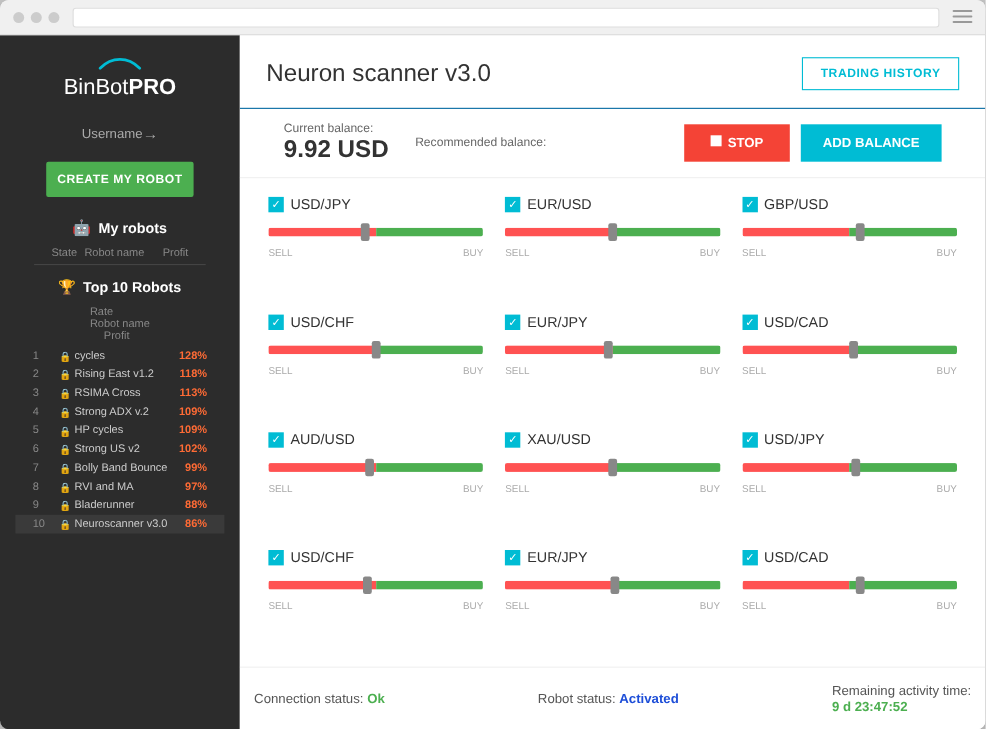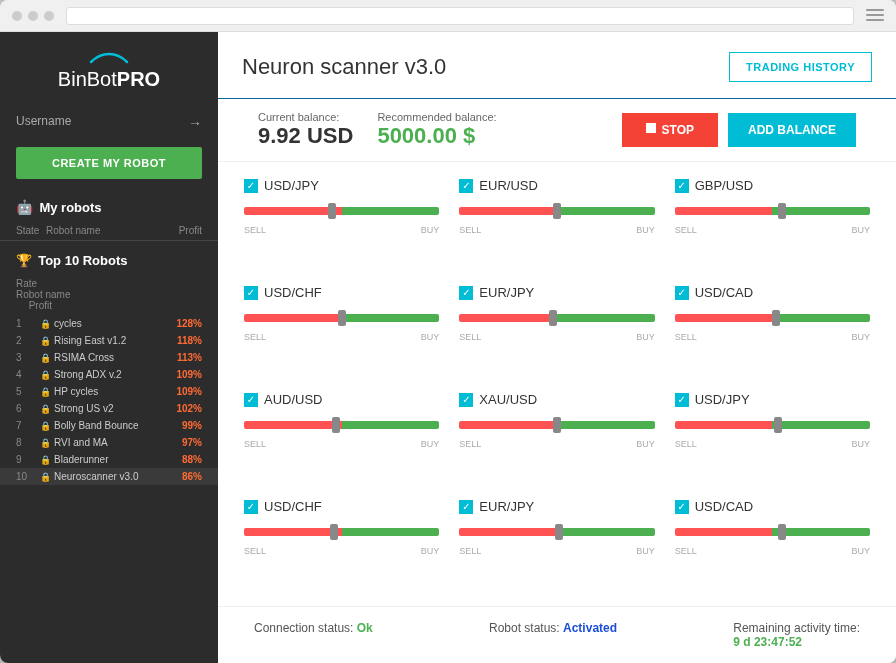--- a/index.html
+++ b/index.html
@@ -59,20 +59,21 @@
       overflow: hidden;
     }
     
     .sidebar {
       width: 218px;
       background: #2c2c2c;
       display: flex;
       flex-direction: column;
       overflow-y: auto;
       flex-shrink: 0;
+      align-items: center;
     }
     .sidebar-logo {
       padding: 20px 20px 14px;
       text-align: center;
     }
     .logo-text {
       font-size: 20px;
       font-weight: bold;
       color: white;
     }
@@ -299,26 +300,27 @@
       transform: translateX(-50%);
     }
     .slider-labels {
       display: flex;
       justify-content: space-between;
       font-size: 9px;
       color: #aaa;
       margin-top: 2px;
     }
     .main-footer {
-      padding: 14px 36px;
+      padding: 14px 13px;
       display: flex;
       justify-content: space-between;
       border-top: 1px solid #f0f0f0;
       font-size: 12px;
       color: #555;
+      align-items: center;
     }
     .status-ok { color: #4caf50; font-weight: bold; }
     .status-activated { color: #1d4ed8; font-weight: bold; }
     .status-time { color: #4caf50; font-weight: bold; }
   </style>
 </head>
 <body>
 
 <div class="window">
 
@@ -450,21 +452,20 @@
         <button class="btn-trading-history">TRADING HISTORY</button>
       </div>
 
       <div class="balance-bar">
         <div class="balance-item">
           <span class="balance-label">Current balance:</span>
           <span class="balance-value">9.92 USD</span>
         </div>
         <div class="balance-item">
           <span class="balance-label">Recommended balance:</span>
-          <span class="balance-value-green">5000.00 $</span>
         </div>
         <div class="balance-actions">
           <button class="btn-stop">
             <span class="stop-icon"></span>
             <span>STOP</span>
           </button>
           <button class="btn-add-balance">ADD BALANCE</button>
         </div>
       </div>
 

